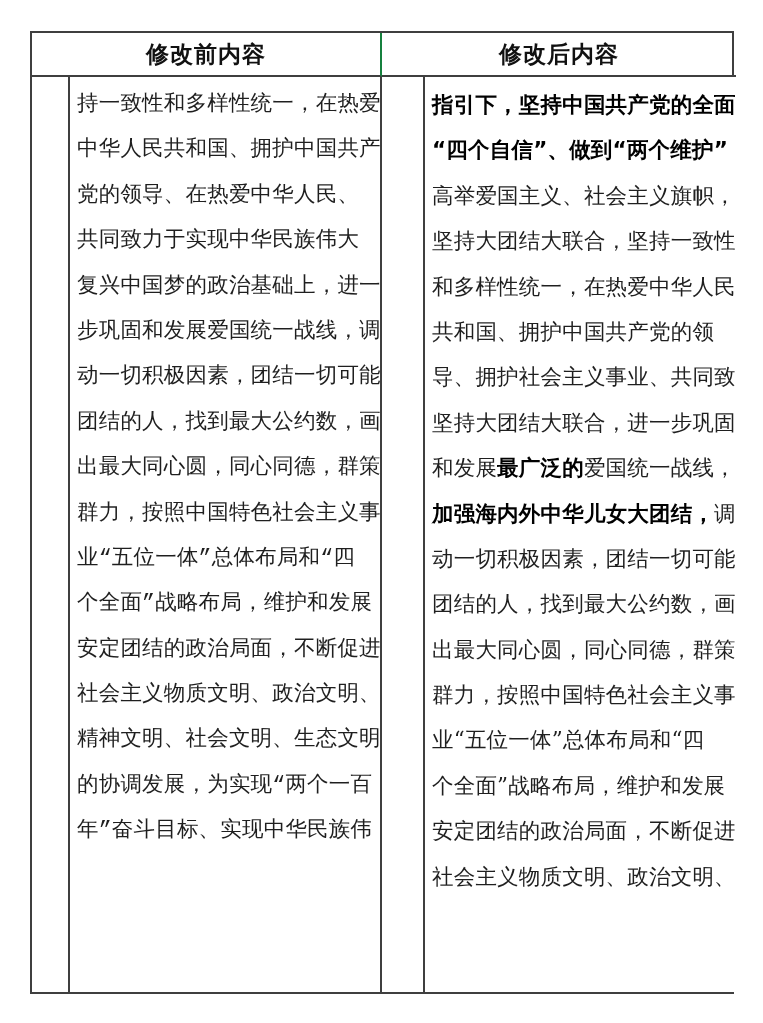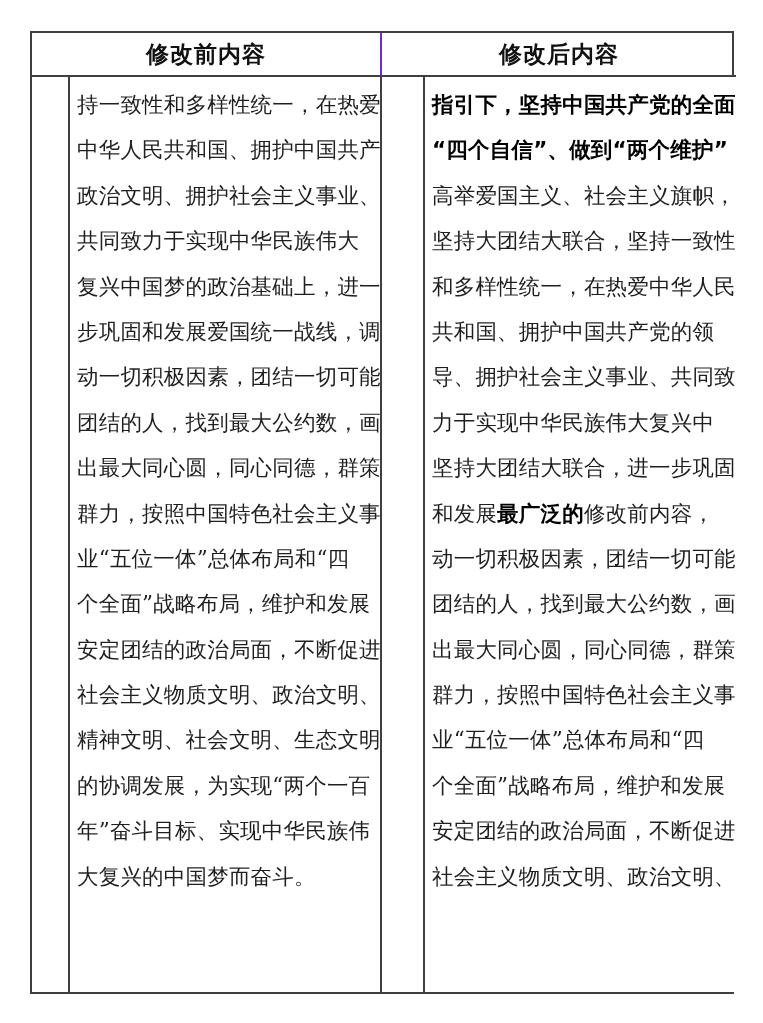--- a/index.html
+++ b/index.html
@@ -33,40 +33,40 @@
     align-items: center;
     justify-content: center;
     font-family: "DejaVu Sans", "Liberation Sans", sans-serif;
     font-weight: bold;
     font-size: 23px;
     color: #111111;
     border-bottom: 2px solid #3f3f3f;
     box-sizing: border-box;
     letter-spacing: 1px;
   }
-  .hdr-before { grid-column: 1 / 3; grid-row: 1; border-right: 2px solid #6d28d9; }
+  .hdr-before { grid-column: 1 / 3; grid-row: 1; border-right: 2px solid #15803d; }
   .hdr-after  { grid-column: 3 / 5; grid-row: 1; }
 
   .gutter-cell {
     grid-row: 2;
     box-sizing: border-box;
     border-right: 2px solid #3f3f3f;
     background: #ffffff;
   }
   .gutter-before { grid-column: 1; }
   .gutter-after  { grid-column: 3; }
 
   .content-cell {
     grid-row: 2;
     box-sizing: border-box;
     padding: 5px 1px 0 7px;
     overflow: hidden;
     background: #ffffff;
   }
-  .content-before { grid-column: 2; border-right: 2px solid #3f3f3f; }
+  .content-before { grid-column: 2; border-right: 2px solid #3f3f3f; font-family: Liberation Mono, monospace; }
   .content-after  { grid-column: 4; }
 
   .text-line {
     height: 45.4px;
     line-height: 45.4px;
     font-size: 21.5px;
     white-space: nowrap;
     color: #1f1f1f;
     letter-spacing: 0.2px;
   }
@@ -85,50 +85,49 @@
     <span>修改前内容</span>
   </div>
   <div class="hdr-cell hdr-after">
     <span>修改后内容</span>
   </div>
 
   <div class="gutter-cell gutter-before"></div>
   <div class="content-cell content-before">
       <div class="text-line"><span>持一致性和多样性统一，在热爱</span></div>
       <div class="text-line"><span>中华人民共和国、拥护中国共产</span></div>
-      <div class="text-line"><span>政治文明、拥护社会主义事业、</span></div>
+      <div class="text-line"><span>党的领导、在热爱中华人民、</span></div>
       <div class="text-line"><span>共同致力于实现中华民族伟大</span></div>
       <div class="text-line"><span>复兴中国梦的政治基础上，进一</span></div>
       <div class="text-line"><span>步巩固和发展爱国统一战线，调</span></div>
       <div class="text-line"><span>动一切积极因素，团结一切可能</span></div>
       <div class="text-line"><span>团结的人，找到最大公约数，画</span></div>
       <div class="text-line"><span>出最大同心圆，同心同德，群策</span></div>
       <div class="text-line"><span>群力，按照中国特色社会主义事</span></div>
       <div class="text-line"><span>业“五位一体”总体布局和“四</span></div>
       <div class="text-line"><span>个全面”战略布局，维护和发展</span></div>
       <div class="text-line"><span>安定团结的政治局面，不断促进</span></div>
       <div class="text-line"><span>社会主义物质文明、政治文明、</span></div>
       <div class="text-line"><span>精神文明、社会文明、生态文明</span></div>
       <div class="text-line"><span>的协调发展，为实现“两个一百</span></div>
       <div class="text-line"><span>年”奋斗目标、实现中华民族伟</span></div>
-      <div class="text-line"><span>大复兴的中国梦而奋斗。</span></div>
     </div>
 
   <div class="gutter-cell gutter-after"></div>
   <div class="content-cell content-after">
       <div class="text-line"><span class="bold-seg">指引下，坚持中国共产党的全面</span></div>
       <div class="text-line"><span class="bold-seg">“四个自信”、做到“两个维护”，</span></div>
       <div class="text-line"><span>高举爱国主义、社会主义旗帜，</span></div>
       <div class="text-line"><span>坚持大团结大联合，坚持一致性</span></div>
       <div class="text-line"><span>和多样性统一，在热爱中华人民</span></div>
       <div class="text-line"><span>共和国、拥护中国共产党的领</span></div>
       <div class="text-line"><span>导、拥护社会主义事业、共同致</span></div>
-      <div class="text-line"><span>力于实现中华民族伟大复兴中</span></div>
       <div class="text-line"><span>坚持大团结大联合，进一步巩固</span></div>
-      <div class="text-line"><span>和发展</span><span class="bold-seg">最广泛的</span><span>修改前内容，</span></div>
+      <div class="text-line"><span>和发展</span><span class="bold-seg">最广泛的</span><span>爱国统一战线，</span></div>
+      <div class="text-line"><span class="bold-seg">加强海内外中华儿女大团结，</span><span>调</span></div>
       <div class="text-line"><span>动一切积极因素，团结一切可能</span></div>
       <div class="text-line"><span>团结的人，找到最大公约数，画</span></div>
       <div class="text-line"><span>出最大同心圆，同心同德，群策</span></div>
       <div class="text-line"><span>群力，按照中国特色社会主义事</span></div>
       <div class="text-line"><span>业“五位一体”总体布局和“四</span></div>
       <div class="text-line"><span>个全面”战略布局，维护和发展</span></div>
       <div class="text-line"><span>安定团结的政治局面，不断促进</span></div>
       <div class="text-line"><span>社会主义物质文明、政治文明、</span></div>
     </div>
 </div>

